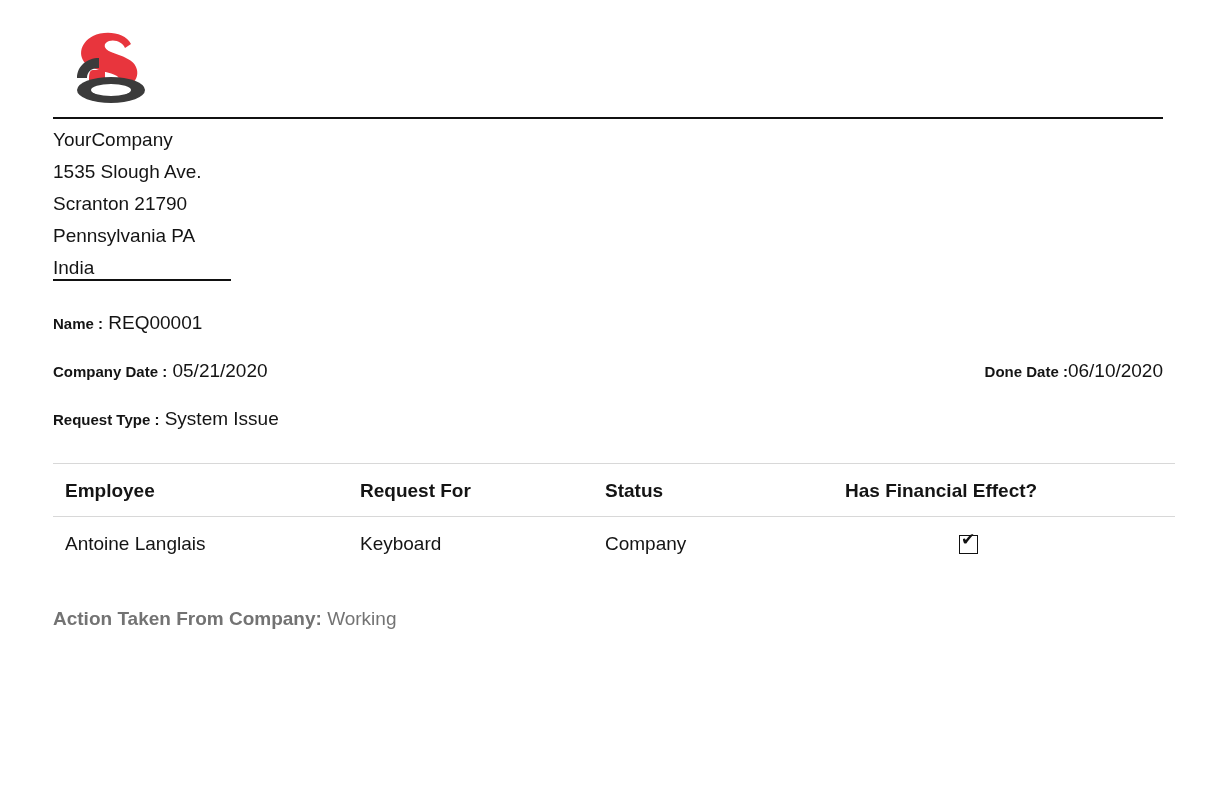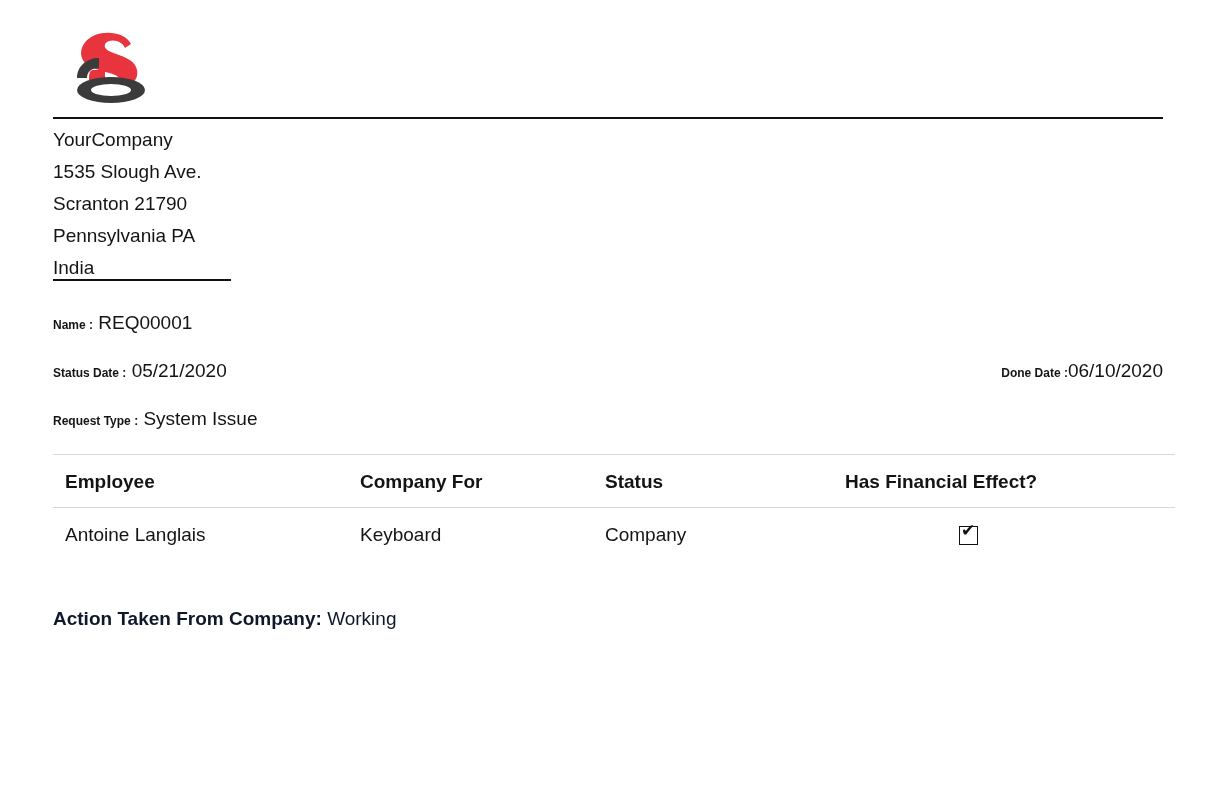--- a/index.html
+++ b/index.html
@@ -71,21 +71,21 @@
   }
   .meta-row {
     position: relative;
     height: 48px;
     font-size: 19px;
     color: #141414;
     white-space: nowrap;
   }
   .meta-label {
     font-weight: bold;
-    font-size: 12px;
+    font-size: 15px;
   }
   .meta-value {
     font-weight: normal;
     font-size: 19px;
   }
   .meta-right {
     position: absolute;
     right: 0;
     top: 0;
     white-space: nowrap;
@@ -95,20 +95,21 @@
   .table-wrap {
     position: absolute;
     left: 53px;
     top: 438px;
     width: 1110px;
   }
   table.req-table {
     width: 1110px;
     border-collapse: collapse;
     table-layout: fixed;
+    margin-top: 9px;
   }
   table.req-table thead th {
     text-align: left;
     font-size: 19px;
     font-weight: bold;
     color: #141414;
     padding: 16px 0 14px 0;
     border-top: 1px solid #d8d8d8;
     border-bottom: 1px solid #d8d8d8;
   }
@@ -146,21 +147,21 @@
     font-family: "DejaVu Sans", sans-serif;
     color: #111111;
   }
 
   
   .action-note {
     position: absolute;
     left: 53px;
     top: 592px;
     font-size: 19px;
-    color: #0f172a;
+    color: #737373;
     white-space: nowrap;
   }
   .action-note .lbl { font-weight: bold; }
   .action-note .val { font-weight: normal; }
 </style>
 </head>
 <body>
 
 <div class="page">
 
@@ -185,40 +186,40 @@
   <div class="addr-rule"></div>
 
   <div class="meta">
 
     <div class="meta-row">
       <span class="meta-label">Name :</span>
       <span class="meta-value">REQ00001</span>
     </div>
 
     <div class="meta-row">
-      <span class="meta-label">Status Date :</span>
+      <span class="meta-label">Company Date :</span>
       <span class="meta-value">05/21/2020</span>
       <span class="meta-right">
         <span class="meta-label">Done Date :</span><span class="meta-value">06/10/2020</span>
       </span>
     </div>
 
     <div class="meta-row">
       <span class="meta-label">Request Type :</span>
       <span class="meta-value">System Issue</span>
     </div>
 
   </div>
 
   <div class="table-wrap">
     <table class="req-table">
       <thead>
         <tr>
           <th class="col-employee">Employee</th>
-          <th class="col-requestfor">Company For</th>
+          <th class="col-requestfor">Request For</th>
           <th class="col-status">Status</th>
           <th class="col-financial">Has Financial Effect?</th>
         </tr>
       </thead>
       <tbody>
         <tr>
           <td class="col-employee">Antoine Langlais</td>
           <td class="col-requestfor">Keyboard</td>
           <td class="col-status">Company</td>
           <td class="col-financial check-cell">

